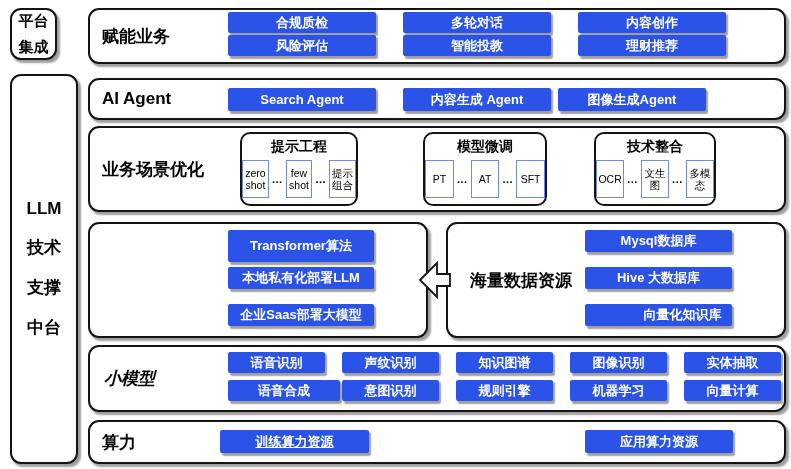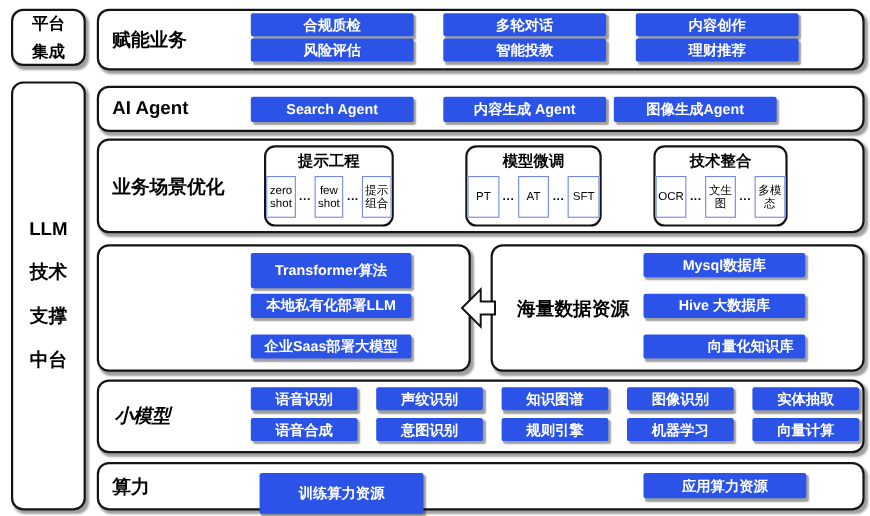--- a/index.html
+++ b/index.html
@@ -33,21 +33,21 @@
     font-size:10.5px; line-height:1.15; color:#000;
   }
   .dots { font-size:11px; font-weight:bold; letter-spacing:0.5px; }
   .arrow { position:absolute; z-index:5; }
 </style>
 </head>
 <body>
 
 <div class="canvas">
 
-  <div class="panel side-box side-platform" style="left:10px;top:8px;width:68px;height:52px;">
+  <div class="panel side-box side-platform" style="left:10px;top:8px;width:47px;height:52px;">
     <span>平台</span>
     <span>集成</span>
   </div>
 
   <div class="panel side-box side-llm" style="left:10px;top:74px;width:68px;height:390px;">
     <span>LLM</span>
     <span>技术</span>
     <span>支撑</span>
     <span>中台</span>
   </div>
@@ -123,26 +123,26 @@
     <div class="btn" style="left:137px;top:80px;width:147px;height:22px;padding-left:48px;">向量化知识库</div>
   </div>
 
   <div class="panel" style="left:88px;top:345px;width:698px;height:67px;">
     <div class="row-label" style="left:14px;font-style:italic;">小模型</div>
     <div class="btn" style="left:138px;top:5px;width:97px;height:21px;">语音识别</div>
     <div class="btn" style="left:252px;top:5px;width:97px;height:21px;">声纹识别</div>
     <div class="btn" style="left:366px;top:5px;width:97px;height:21px;">知识图谱</div>
     <div class="btn" style="left:480px;top:5px;width:97px;height:21px;">图像识别</div>
     <div class="btn" style="left:594px;top:5px;width:97px;height:21px;">实体抽取</div>
-    <div class="btn" style="left:138px;top:33px;width:97px;height:21px;">语音合成</div>
+    <div class="btn" style="left:138px;top:33px;width:112px;height:21px;">语音合成</div>
     <div class="btn" style="left:252px;top:33px;width:97px;height:21px;">意图识别</div>
     <div class="btn" style="left:366px;top:33px;width:97px;height:21px;">规则引擎</div>
     <div class="btn" style="left:480px;top:33px;width:97px;height:21px;">机器学习</div>
     <div class="btn" style="left:594px;top:33px;width:97px;height:21px;">向量计算</div>
   </div>
 
   <div class="panel" style="left:88px;top:420px;width:698px;height:44px;">
     <div class="row-label" style="left:12px;">算力</div>
-    <div class="btn" style="left:146px;top:8px;width:149px;height:37px;">训练算力资源</div>
+    <div class="btn" style="left:130px;top:8px;width:149px;height:23px;text-decoration:underline;">训练算力资源</div>
     <div class="btn" style="left:495px;top:8px;width:148px;height:23px;">应用算力资源</div>
   </div>
 
 </div>
 
 </body></html>

